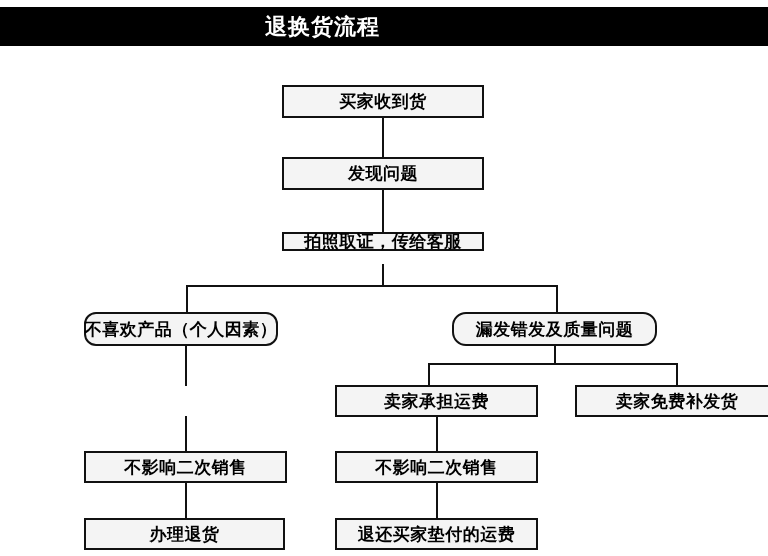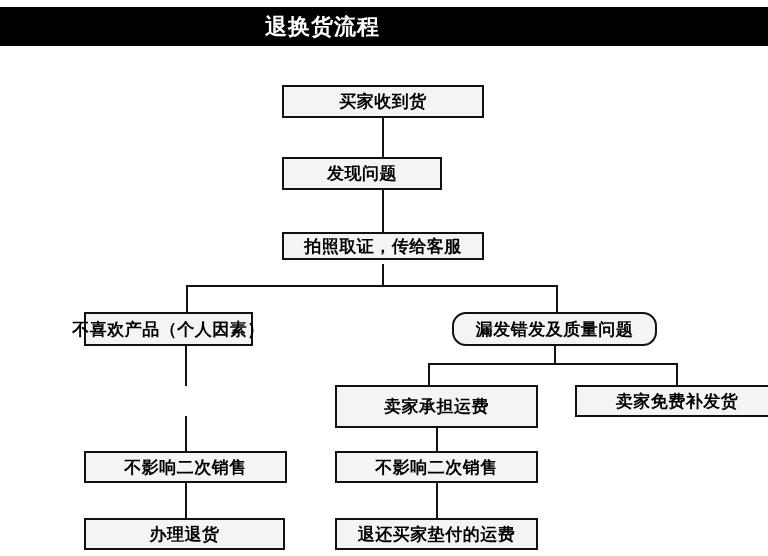--- a/index.html
+++ b/index.html
@@ -110,30 +110,30 @@
   <div class="conn-v" style="left:384px; top:363px; height:23px;"></div>
 
   <div class="conn-v" style="left:632px; top:363px; height:23px;"></div>
 
   <div class="conn-v" style="left:392px; top:416px; height:36px;"></div>
 
   <div class="conn-v" style="left:392px; top:482px; height:37px;"></div>
 
   <div class="node" style="left:238px; top:85px; width:202px; height:33px;">买家收到货</div>
 
-  <div class="node" style="left:238px; top:157px; width:160px; height:33px;">发现问题</div>
+  <div class="node" style="left:238px; top:157px; width:202px; height:33px;">发现问题</div>
 
-  <div class="node" style="left:238px; top:232px; width:202px; height:28px;">拍照取证，传给客服</div>
+  <div class="node" style="left:238px; top:232px; width:202px; height:19px;">拍照取证，传给客服</div>
 
-  <div class="node" style="left:40px; top:312px; width:169px; height:34px;">不喜欢产品（个人因素）</div>
+  <div class="node" style="left:40px; top:312px; width:194px; height:34px;border-radius:12px;">不喜欢产品（个人因素）</div>
 
   <div class="node" style="left:408px; top:312px; width:205px; height:34px;border-radius:14px;">漏发错发及质量问题</div>
 
 
-  <div class="node" style="left:291px; top:385px; width:203px; height:43px;">卖家承担运费</div>
+  <div class="node" style="left:291px; top:385px; width:203px; height:32px;">卖家承担运费</div>
 
   <div class="node" style="left:531px; top:385px; width:204px; height:32px;">卖家免费补发货</div>
 
   <div class="node" style="left:40px; top:451px; width:203px; height:32px;">不影响二次销售</div>
 
   <div class="node" style="left:291px; top:451px; width:203px; height:32px;">不影响二次销售</div>
 
   <div class="node" style="left:40px; top:518px; width:201px; height:32px;">办理退货</div>
 
   <div class="node" style="left:291px; top:518px; width:203px; height:32px;">退还买家垫付的运费</div>

